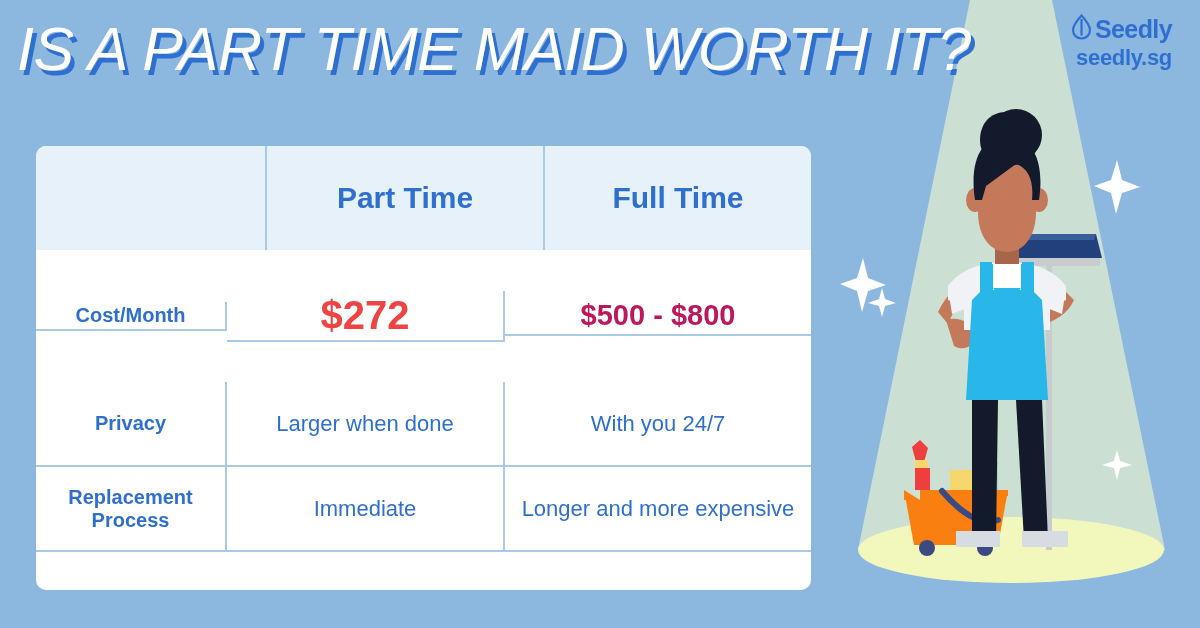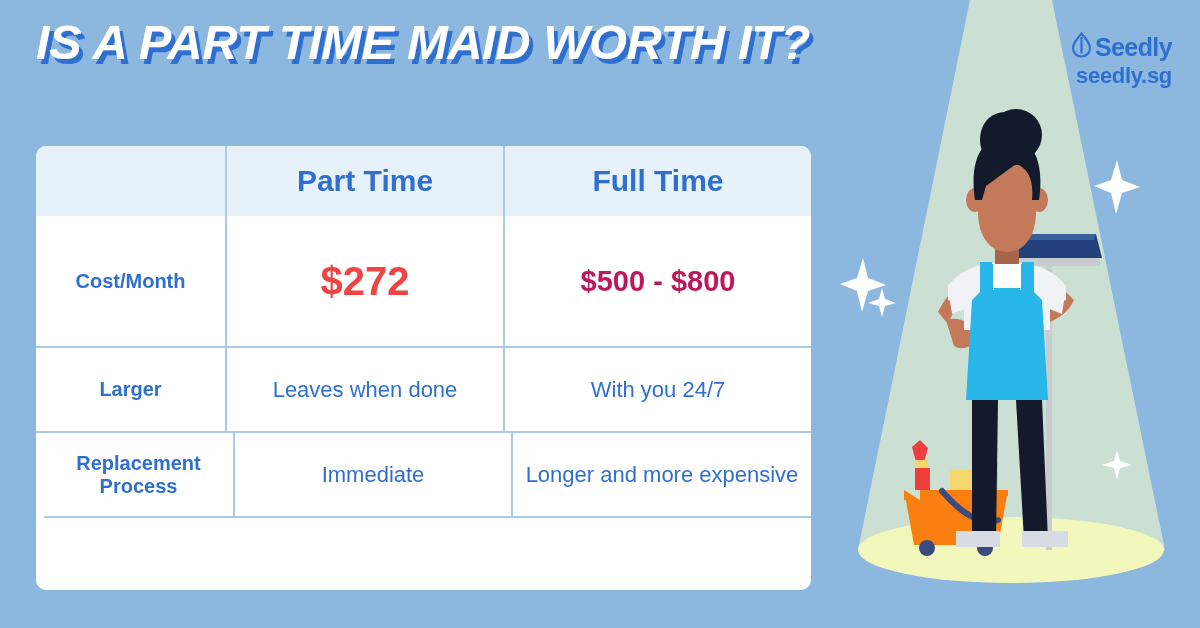--- a/index.html
+++ b/index.html
@@ -23,38 +23,38 @@
     top: 0;
     width: 380px;
     height: 628px;
     overflow: hidden;
   }
   .beam-svg { position: absolute; left:0; top:0; }
 
   
   .title {
     position: absolute;
-    left: 36px;
+    left: 17px;
     top: 17px;
-    font-size: 49px;
+    font-size: 61px;
     line-height: 1.05;
-    font-weight: bold;
+    font-weight: normal;
     font-style: italic;
     letter-spacing: -0.5px;
     color: #ffffff;
     text-shadow: 4px 5px 0 #2f6fd0;
     white-space: nowrap;
     font-family: "Liberation Sans", sans-serif;
   }
 
   
   .logo {
     position: absolute;
     right: 28px;
-    top: 32px;
+    top: 14px;
     text-align: right;
     color: #2f6fd0;
     font-family: "Liberation Sans", sans-serif;
   }
   .logo-top {
     display: flex;
     align-items: center;
     justify-content: flex-end;
     gap: 3px;
   }
@@ -80,24 +80,24 @@
     top: 146px;
     width: 775px;
     height: 444px;
     background: #ffffff;
     border-radius: 10px;
     overflow: hidden;
     display: flex;
     flex-direction: column;
   }
   .row { display: flex; flex: 0 0 auto; }
-  .row.header { background: #e7f1fa; height: 70px; }
-  .row.r-cost { height: 132px; }
+  .row.header { background: #e7f1fa; height: 104px; padding-left: 40px; }
+  .row.r-cost { height: 132px; align-items: center; }
   .row.r-plain { height: 85px; }
-  .row.r-tall  { height: 85px; padding-left: 8px; }
+  .row.r-tall  { height: 85px; }
   .row.r-last  { height: 85px; }
 
   .cell {
     box-sizing: border-box;
     display: flex;
     align-items: center;
     justify-content: center;
     text-align: center;
     color: #2f6fd0;
     padding: 2px 8px;
@@ -232,23 +232,23 @@
       <div class="cell c-label">Cost/Month</div>
       <div class="cell c-part">
         <span class="cost-part">$272</span>
       </div>
       <div class="cell c-full">
         <span class="cost-full">$500 - $800</span>
       </div>
     </div>
 
     <div class="row r-plain">
-      <div class="cell c-label">Larger</div>
+      <div class="cell c-label">Privacy</div>
       <div class="cell c-part">
-        <span class="body-text">Leaves when done</span>
+        <span class="body-text">Larger when done</span>
       </div>
       <div class="cell c-full">
         <span class="body-text">With you 24/7</span>
       </div>
     </div>
 
     <div class="row r-tall">
       <div class="cell c-label">Replacement Process</div>
       <div class="cell c-part">
         <span class="body-text">Immediate</span>

